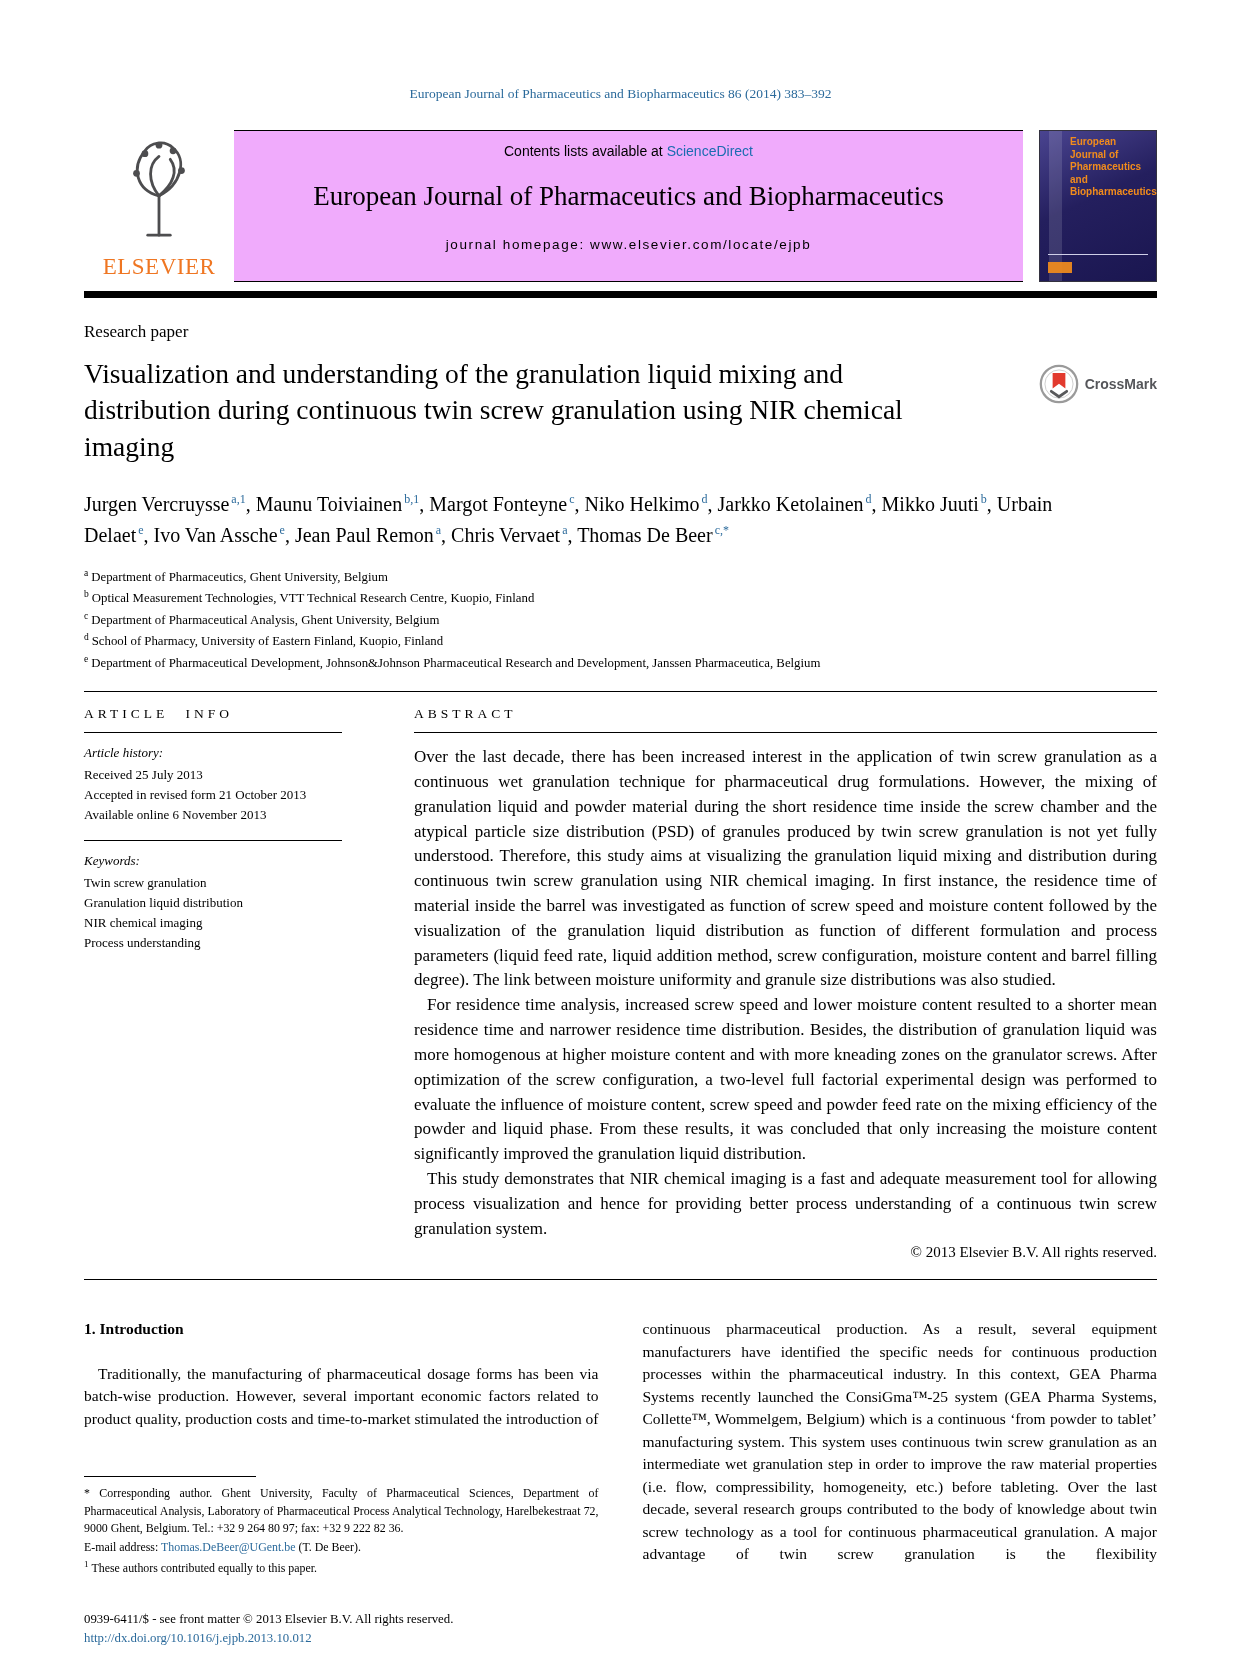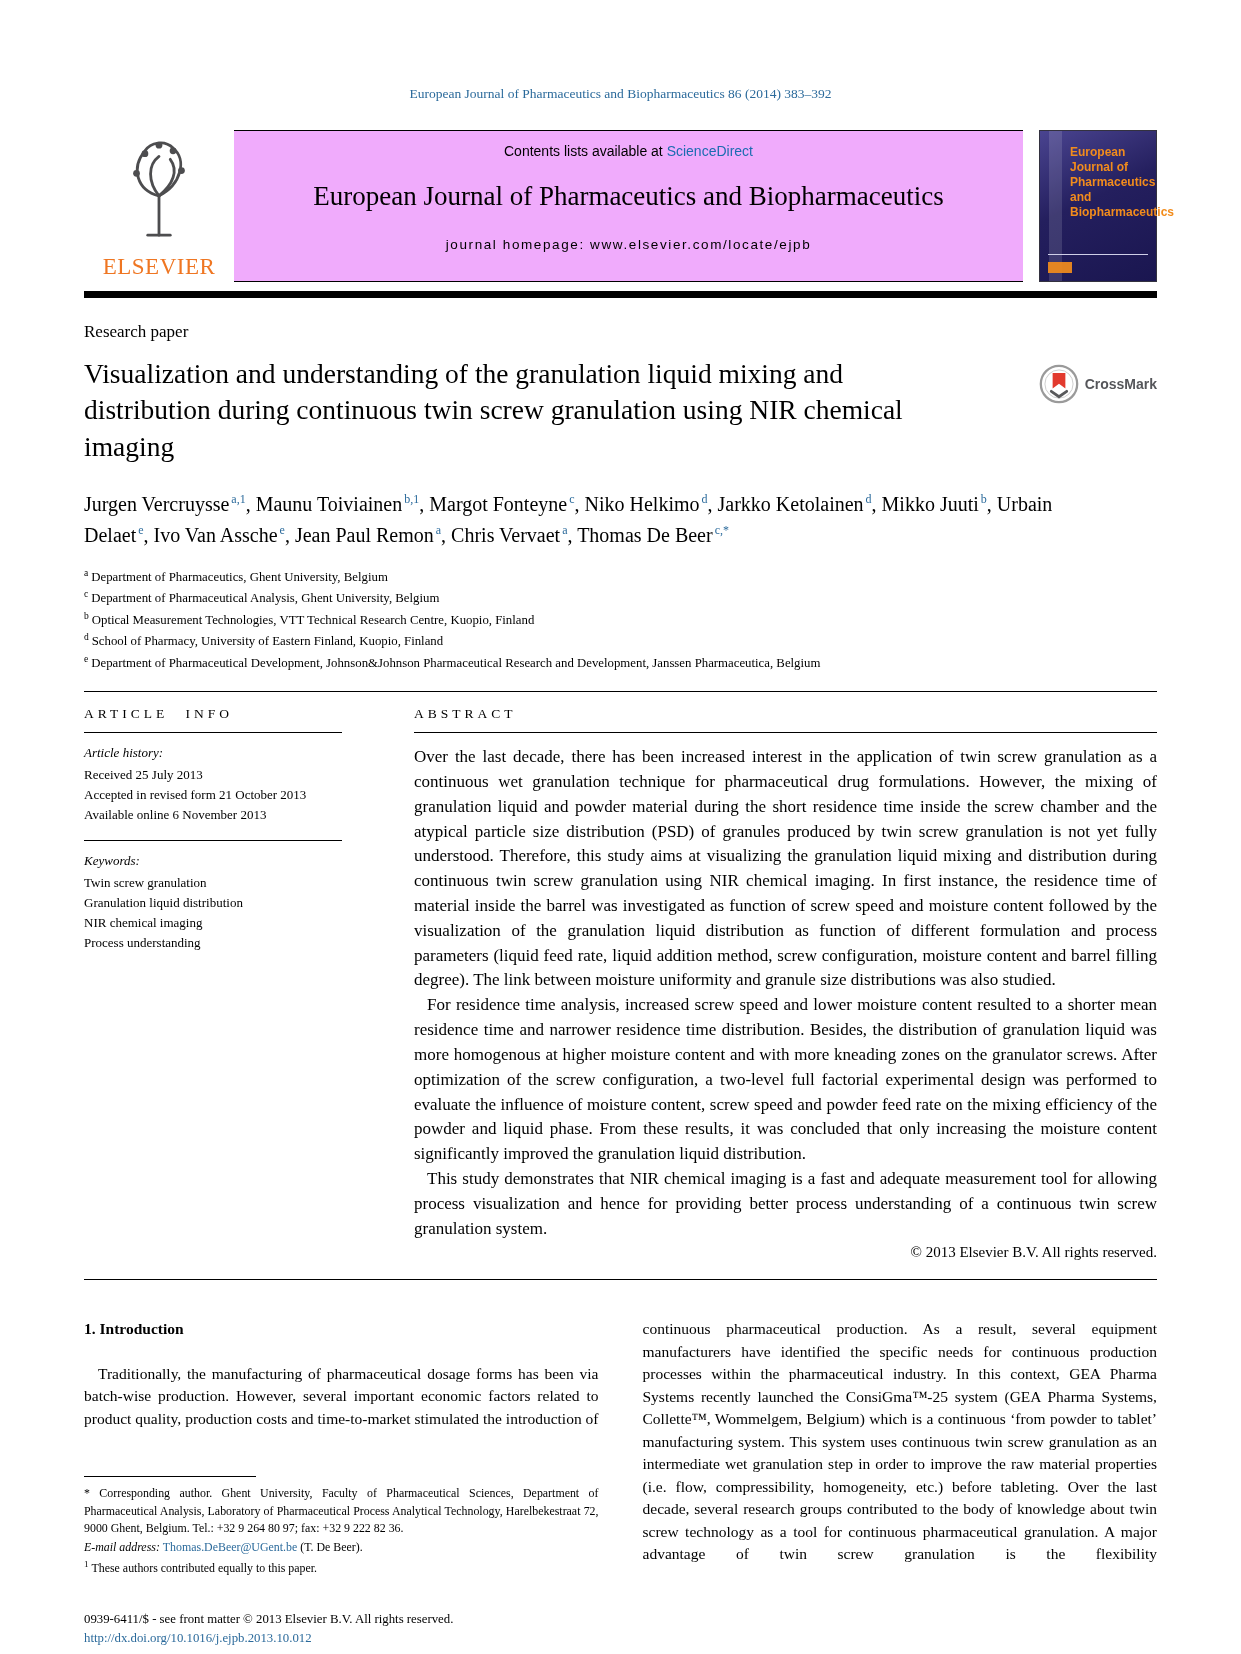--- a/index.html
+++ b/index.html
@@ -20,22 +20,22 @@
   .logo-box svg { width: 88px; height: 104px; }
   .elsevier-word { color: var(--elsevier-orange, #ef7622); font-size: 23px; letter-spacing: .5px; }
   .banner { flex: 1; background: #f0abfc; border-top: 1.5px solid #000; border-bottom: 1.5px solid #000; text-align: center; padding-top: 12px; }
   .contents-line { font-family: "Liberation Sans", sans-serif; font-size: 14px; }
   .sciencedirect { color: #1b6cb1; text-decoration: none; cursor: pointer; }
   .banner-title { font-size: 27px; margin-top: 22px; font-weight: 400; }
   .homepage-line { font-family: "Liberation Sans", sans-serif; font-size: 13.5px; letter-spacing: 1.6px; margin-top: 25px; color: #000; text-decoration: none; display: inline-block; cursor: pointer; }
   .cover-box { width: 118px; margin-left: 16px; position: relative; border: 1px solid #33313f;
     background: linear-gradient(155deg, #4a4490 0%, #241f5e 45%, #1a1650 100%); }
   .cover-spine { position: absolute; left: 9px; top: 0; bottom: 0; width: 13px; background: rgba(255,255,255,0.13); }
-  .cover-titles { position: absolute; top: 14px; left: 30px; right: 4px; color: var(--cover-orange, #f28c1c);
-    font-family: "Liberation Sans", sans-serif; font-weight: 700; font-size: 12px; line-height: 1.25; }
+  .cover-titles { position: absolute; top: 5px; left: 30px; right: 4px; color: var(--cover-orange, #f28c1c);
+    font-family: "Liberation Sans", sans-serif; font-weight: 700; font-size: 10px; line-height: 1.25; }
   .cover-band { position: absolute; left: 8px; right: 8px; bottom: 26px; height: 1px; background: #cfcfe8; }
   .cover-mark { position: absolute; left: 8px; bottom: 8px; width: 24px; height: 11px; background: var(--cover-orange, #f28c1c); opacity: .92; }
 
   .thick-rule { height: 7px; background: #000; margin-top: 9px; }
 
   
   .article-type { font-size: 17px; margin-top: 24px; }
   .title-wrap { position: relative; margin-top: 14px; }
   h1.title { font-size: 27.5px; font-weight: 400; line-height: 1.32; width: 885px; }
   .crossmark { position: absolute; right: 0; top: 8px; display: flex; align-items: center; gap: 6px; cursor: pointer; }
@@ -69,21 +69,21 @@
   .col { flex: 1; font-size: 15.5px; line-height: 1.45; text-align: justify; }
   h2.sec { font-size: 15.5px; font-weight: 700; margin-bottom: 22px; text-align: left; }
   .col p.indent { text-indent: 14px; }
   .flush-last { text-align-last: justify; }
 
   
   .footnote { margin-top: 46px; font-size: 11.9px; line-height: 1.45; }
   .footnote-rule { width: 172px; border-top: 1px solid #000; margin-bottom: 8px; }
   .footnote p { text-align: justify; }
   .email-line { margin-top: 2px; text-align: left !important; }
-  .email-line .it { font-style: italic; }
+  .email-line .it { }
   .email-line a { color: var(--link, #2b6a9b); text-decoration: none; cursor: pointer; }
   .contrib { margin-top: 2px; text-align: left !important; }
   .contrib sup { font-size: 9px; margin-right: 3px; }
 
   
   .footer { margin-top: 32px; font-size: 12.8px; line-height: 1.5; }
   .footer a { color: var(--link, #2b6a9b); text-decoration: none; cursor: pointer; }
 </style>
 </head>
 <body>
@@ -152,22 +152,22 @@
     </div>
   </div>
 
   <div class="authors">
     
   <span class="author"><span>Jurgen Vercruysse</span><sup>a,1</sup><span>, </span></span><span class="author"><span>Maunu Toiviainen</span><sup>b,1</sup><span>, </span></span><span class="author"><span>Margot Fonteyne</span><sup>c</sup><span>, </span></span><span class="author"><span>Niko Helkimo</span><sup>d</sup><span>, </span></span><span class="author"><span>Jarkko Ketolainen</span><sup>d</sup><span>, </span></span><span class="author"><span>Mikko Juuti</span><sup>b</sup><span>, </span></span><span class="author"><span>Urbain Delaet</span><sup>e</sup><span>, </span></span><span class="author"><span>Ivo Van Assche</span><sup>e</sup><span>, </span></span><span class="author"><span>Jean Paul Remon</span><sup>a</sup><span>, </span></span><span class="author"><span>Chris Vervaet</span><sup>a</sup><span>, </span></span><span class="author"><span>Thomas De Beer</span><sup>c,*</sup><span></span></span></div>
 
   <div class="affils">
 
   <div class="affil"><sup>a</sup><span>Department of Pharmaceutics, Ghent University, Belgium</span></div>
+      <div class="affil"><sup>b</sup><span>Optical Measurement Technologies, VTT Technical Research Centre, Kuopio, Finland</span></div>
       <div class="affil"><sup>c</sup><span>Department of Pharmaceutical Analysis, Ghent University, Belgium</span></div>
-      <div class="affil"><sup>b</sup><span>Optical Measurement Technologies, VTT Technical Research Centre, Kuopio, Finland</span></div>
       <div class="affil"><sup>d</sup><span>School of Pharmacy, University of Eastern Finland, Kuopio, Finland</span></div>
       <div class="affil"><sup>e</sup><span>Department of Pharmaceutical Development, Johnson&amp;Johnson Pharmaceutical Research and Development, Janssen Pharmaceutica, Belgium</span></div>
     </div>
 
   <div class="rule-full"></div>
 
   <div class="info-abs">
     <div class="info-col">
       <div class="info-heading">ARTICLE INFO</div>
       <div class="info-block">

